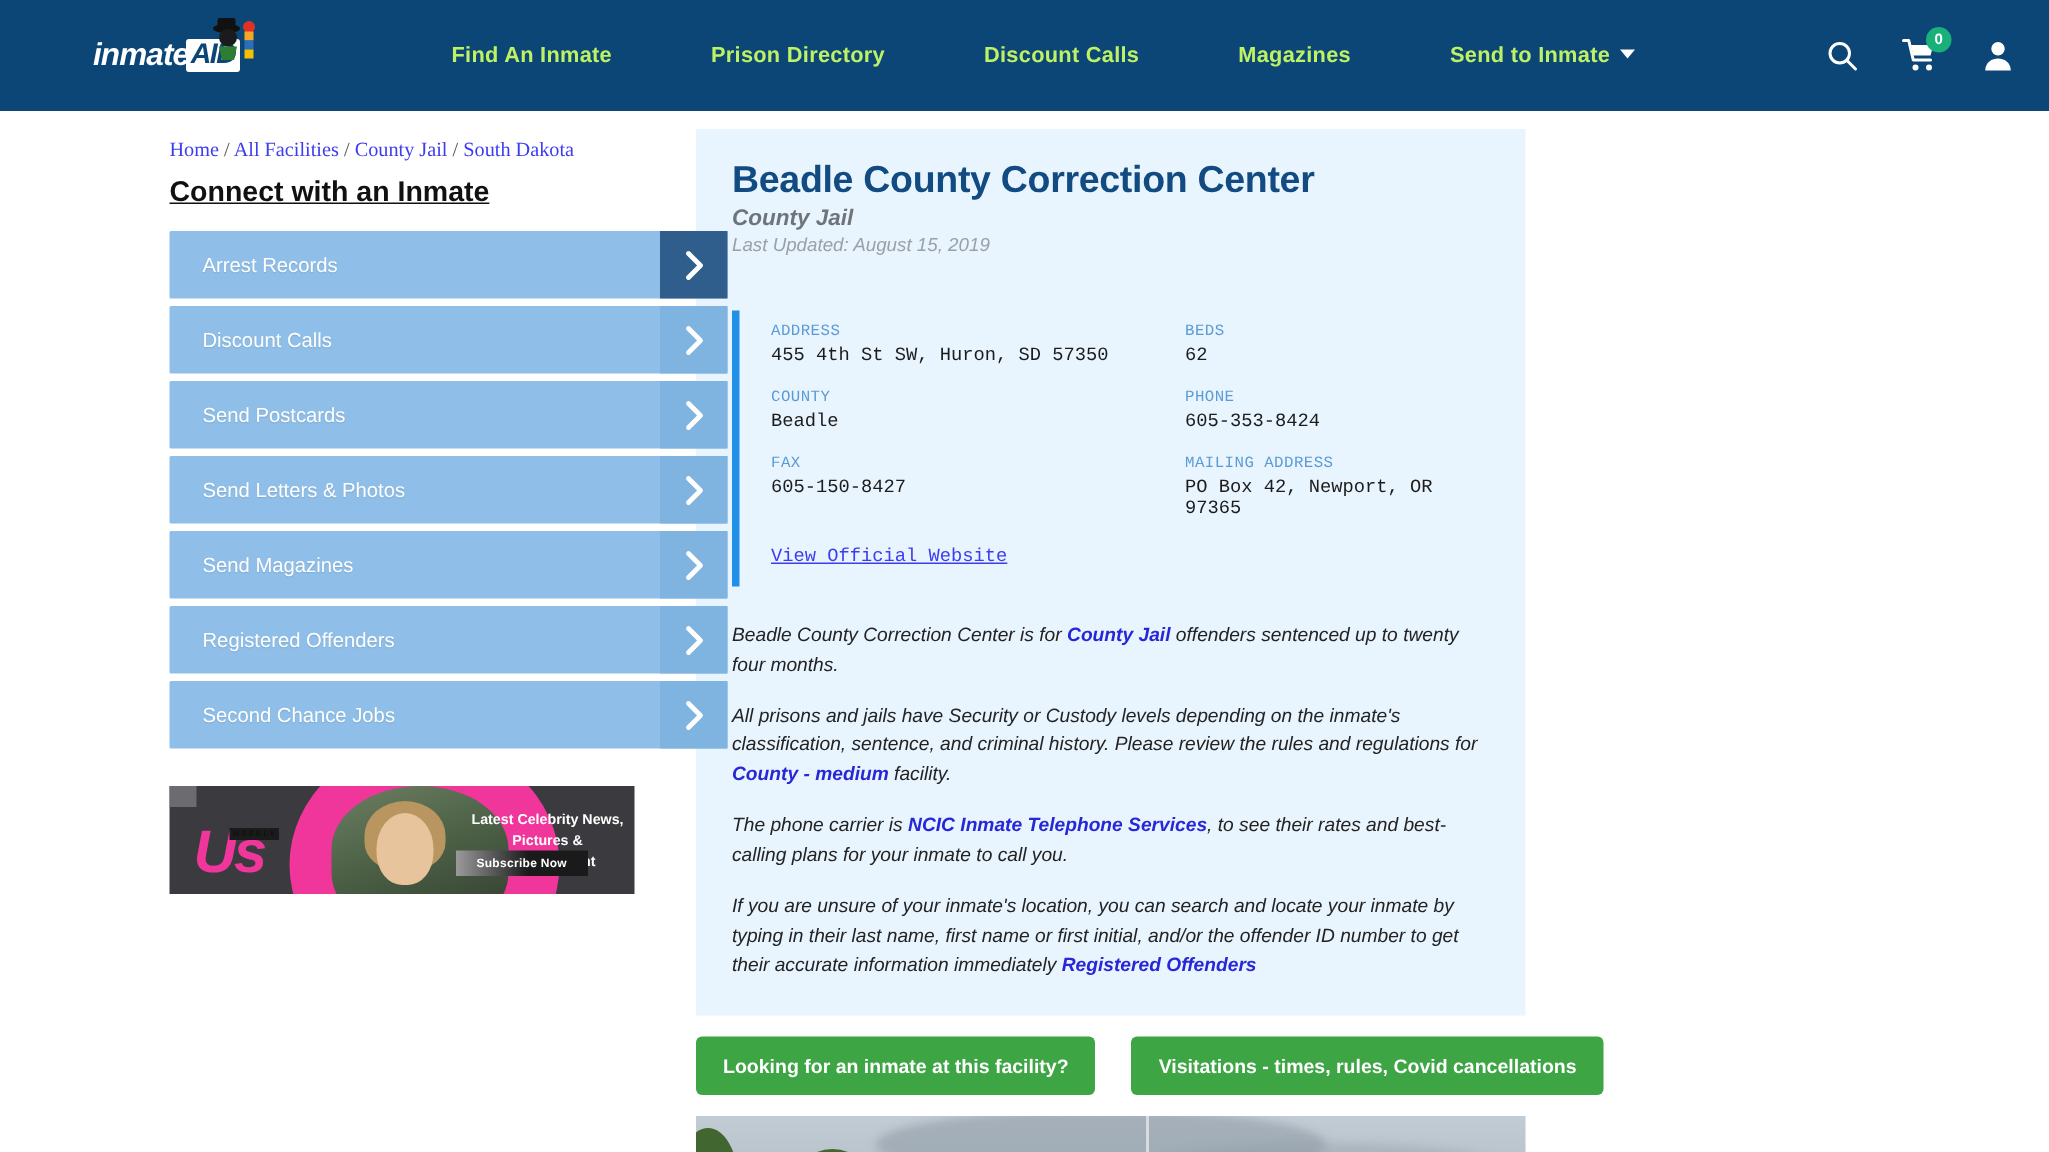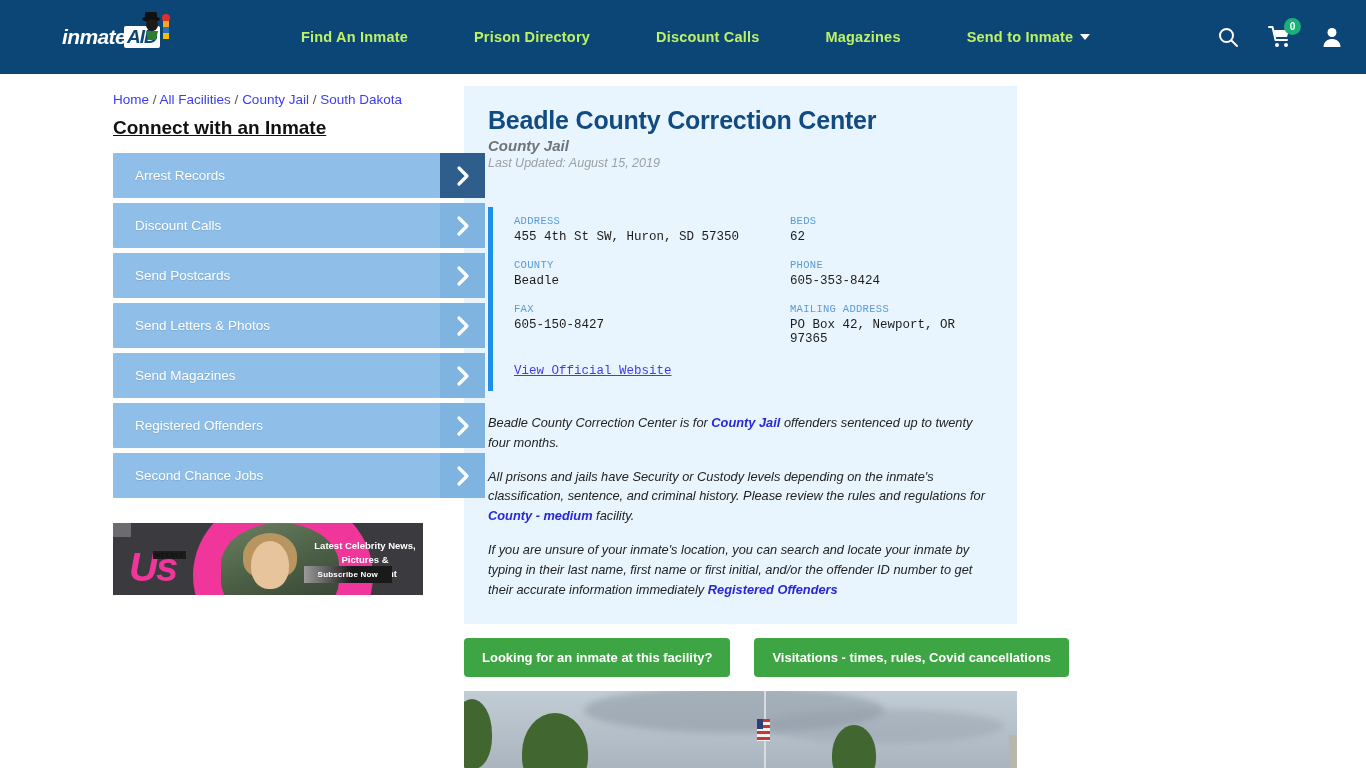--- a/index.html
+++ b/index.html
@@ -52,21 +52,21 @@
     font-size: 10px; font-weight: bold;
     width: 17px; height: 17px; border-radius: 50%;
     display: flex; align-items: center; justify-content: center;
   }
 
   
   .page { display: flex; padding: 12px 0 0 113px; }
   .left-col { width: 335px; flex-shrink: 0; }
   .right-col { margin-left: 16px; width: 553px; }
 
-  .breadcrumb { font-size: 13.5px; color: #333; margin: 6px 0 10px 0; }
+  .breadcrumb { font-size: 13.5px; color: #333; margin: 6px 0 10px 0; font-family: Liberation Serif, serif; }
   .breadcrumb a { color: #3d3df0; text-decoration: none; }
   .breadcrumb .sep { color: #555; }
 
   .connect-title {
     font-size: 19px; font-weight: bold; color: #111;
     text-decoration: underline; margin: 0 0 14px 0; display: inline-block;
   }
 
   
   .side-btn {
@@ -381,20 +381,23 @@
       </div>
 
       <div class="para-block">
         <p class="para">
           <span>Beadle County Correction Center is for </span><a href="#">County Jail</a><span> offenders sentenced up to twenty four months.</span>
         </p>
         <p class="para">
           <span>All prisons and jails have Security or Custody levels depending on the inmate's classification, sentence, and criminal history. Please review the rules and regulations for </span><a href="#">County - medium</a><span> facility.</span>
         </p>
         <p class="para">
+          <span>The phone carrier is </span><a href="#">NCIC Inmate Telephone Services</a><span>, to see their rates and best-calling plans for your inmate to call you.</span>
+        </p>
+        <p class="para">
           <span>If you are unsure of your inmate's location, you can search and locate your inmate by typing in their last name, first name or first initial, and/or the offender ID number to get their accurate information immediately </span><a href="#">Registered Offenders</a>
         </p>
       </div>
     </div>
 
     <div class="cta-row">
       <button class="cta">Looking for an inmate at this facility?</button>
       <button class="cta">Visitations - times, rules, Covid cancellations</button>
     </div>
 

